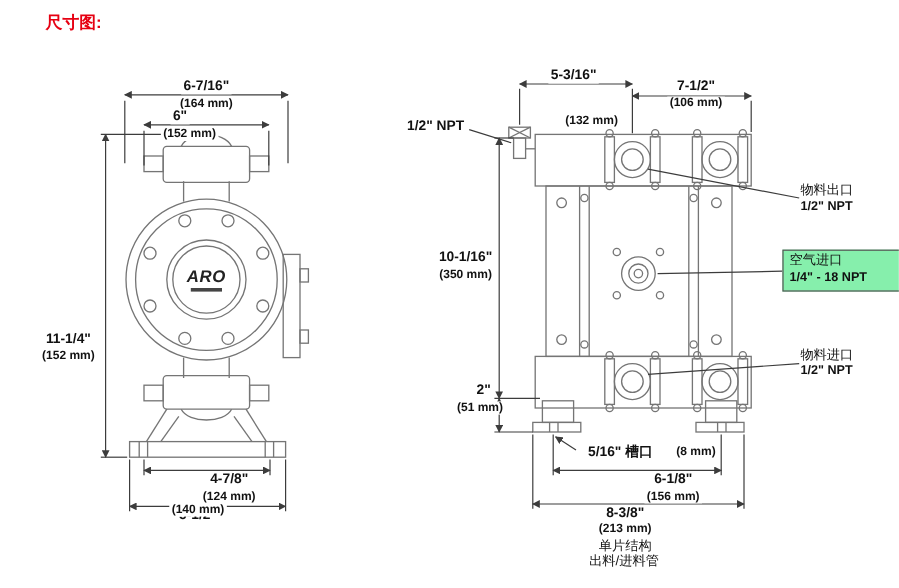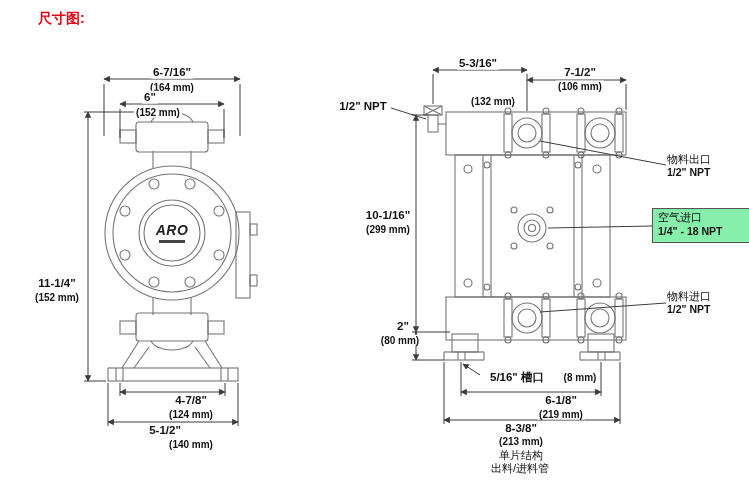--- a/index.html
+++ b/index.html
@@ -226,35 +226,35 @@
 
   <div class="lbl in" style="left:172px; top:72px;">6-7/16"</div>
   <div class="lbl mm" style="left:172px; top:87px;">(164 mm)</div>
   <div class="lbl in" style="left:150px; top:97px;">6"</div>
   <div class="lbl mm" style="left:158px; top:112px;">(152 mm)</div>
   <div class="lbl in" style="left:57px; top:283px;">11-1/4"</div>
   <div class="lbl mm" style="left:57px; top:297px;">(152 mm)</div>
   <div class="lbl in" style="left:191px; top:400px;">4-7/8"</div>
   <div class="lbl mm" style="left:191px; top:414px;text-align:center;">(124 mm)</div>
   <div class="lbl in" style="left:165px; top:430px;">5-1/2"</div>
-  <div class="lbl mm" style="left:165px; top:444px;margin-left:26px;">(140 mm)</div>
+  <div class="lbl mm" style="left:165px; top:425px;">(140 mm)</div>
 
   <div class="lbl in" style="left:363px; top:106px;">1/2" NPT</div>
   <div class="lbl in" style="left:478px; top:63px;">5-3/16"</div>
   <div class="lbl mm" style="left:493px; top:77px;margin-top:24px;">(132 mm)</div>
   <div class="lbl in" style="left:580px; top:72px;">7-1/2"</div>
   <div class="lbl mm" style="left:580px; top:86px;">(106 mm)</div>
   <div class="lbl in" style="left:388px; top:215px;">10-1/16"</div>
-  <div class="lbl mm" style="left:388px; top:229px;">(299 mm)</div>
+  <div class="lbl mm" style="left:388px; top:229px;">(350 mm)</div>
   <div class="lbl in" style="left:403px; top:326px;">2"</div>
-  <div class="lbl mm" style="left:400px; top:340px;">(80 mm)</div>
+  <div class="lbl mm" style="left:400px; top:340px;">(51 mm)</div>
   <div class="lbl in" style="left:517px; top:377px;">5/16" 槽口</div>
   <div class="lbl mm" style="left:580px; top:377px;">(8 mm)</div>
   <div class="lbl in" style="left:561px; top:400px;">6-1/8"</div>
-  <div class="lbl mm" style="left:561px; top:414px;">(219 mm)</div>
+  <div class="lbl mm" style="left:561px; top:414px;">(156 mm)</div>
   <div class="lbl in" style="left:521px; top:428px;">8-3/8"</div>
   <div class="lbl mm" style="left:521px; top:441px;">(213 mm)</div>
   <div class="lbl cjk" style="left:521px; top:455px;">单片结构</div>
   <div class="lbl cjk" style="left:520px; top:468px;">出料/进料管</div>
 
   <div class="callout" style="left:667px; top:153px;">
     <div class="cjk-line">物料出口</div>
     <div class="npt-line">1/2" NPT</div>
   </div>
   <div class="callout-box">

